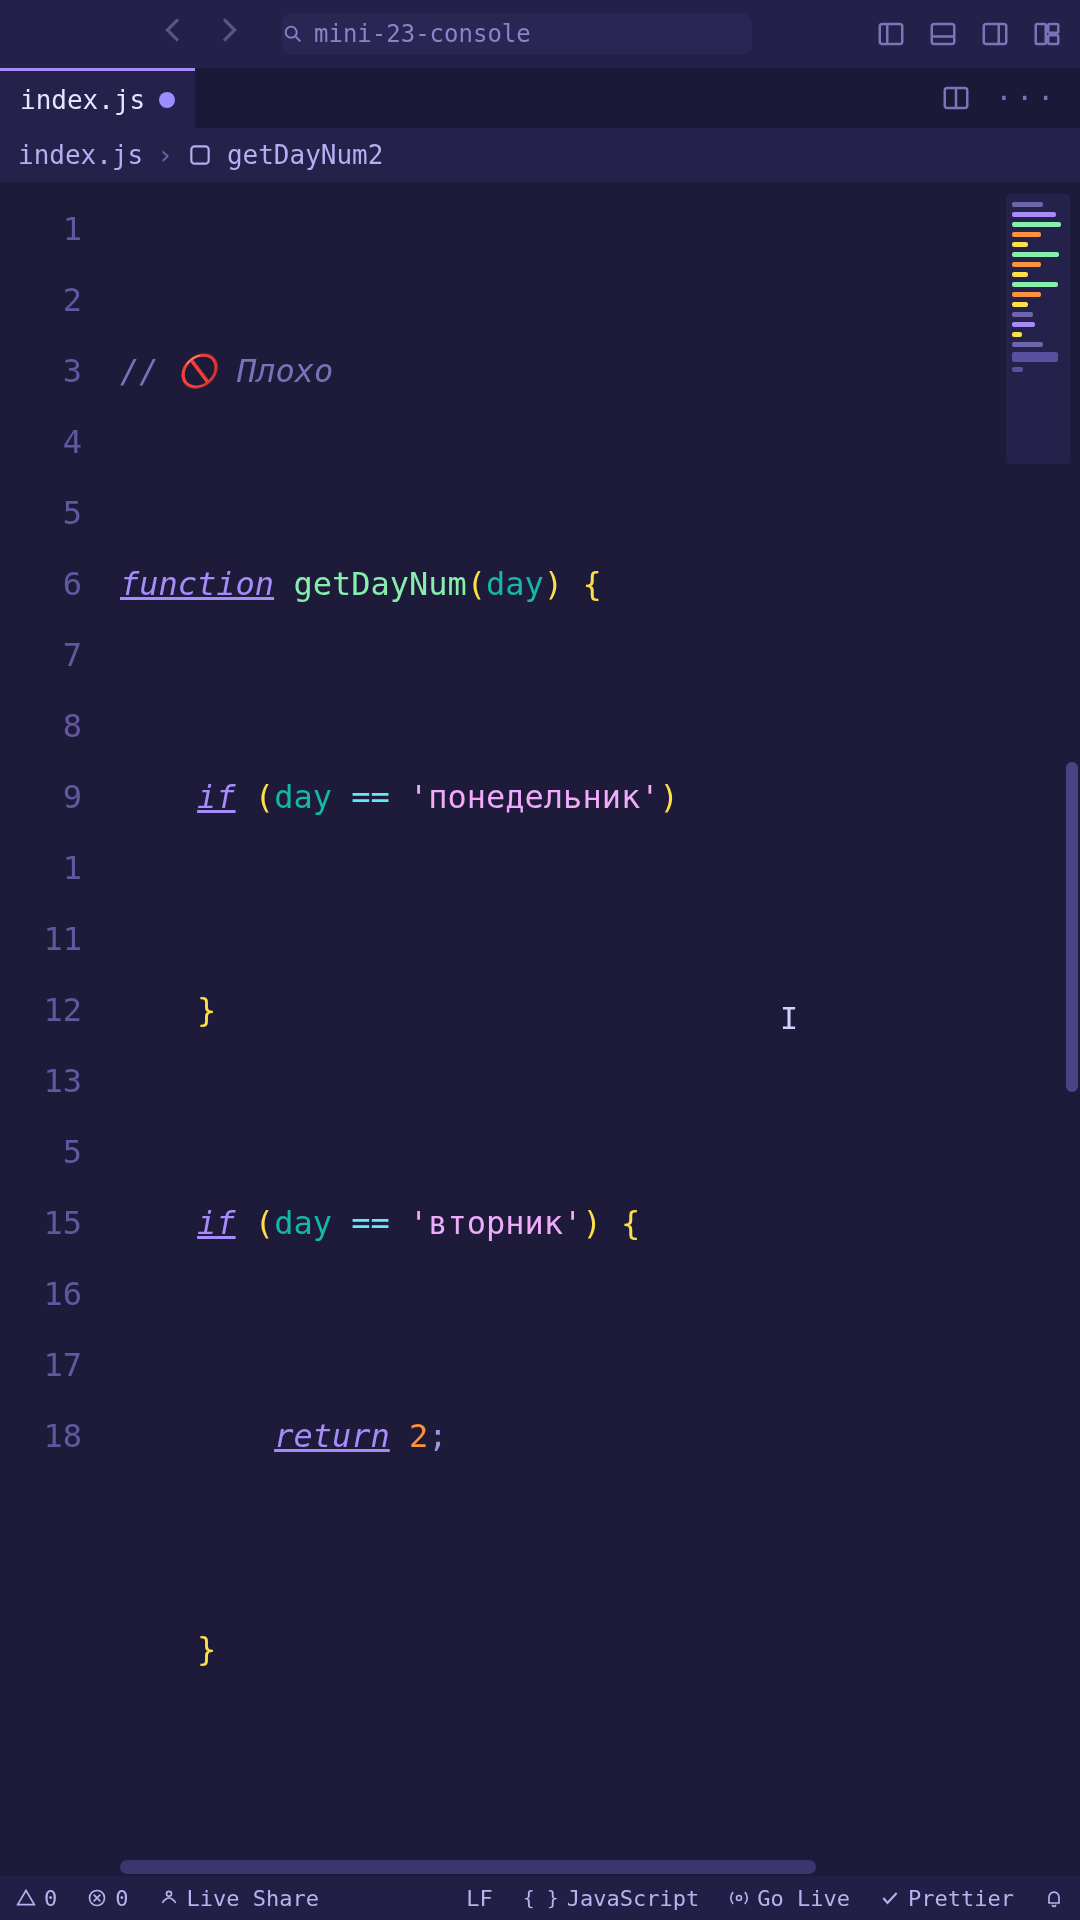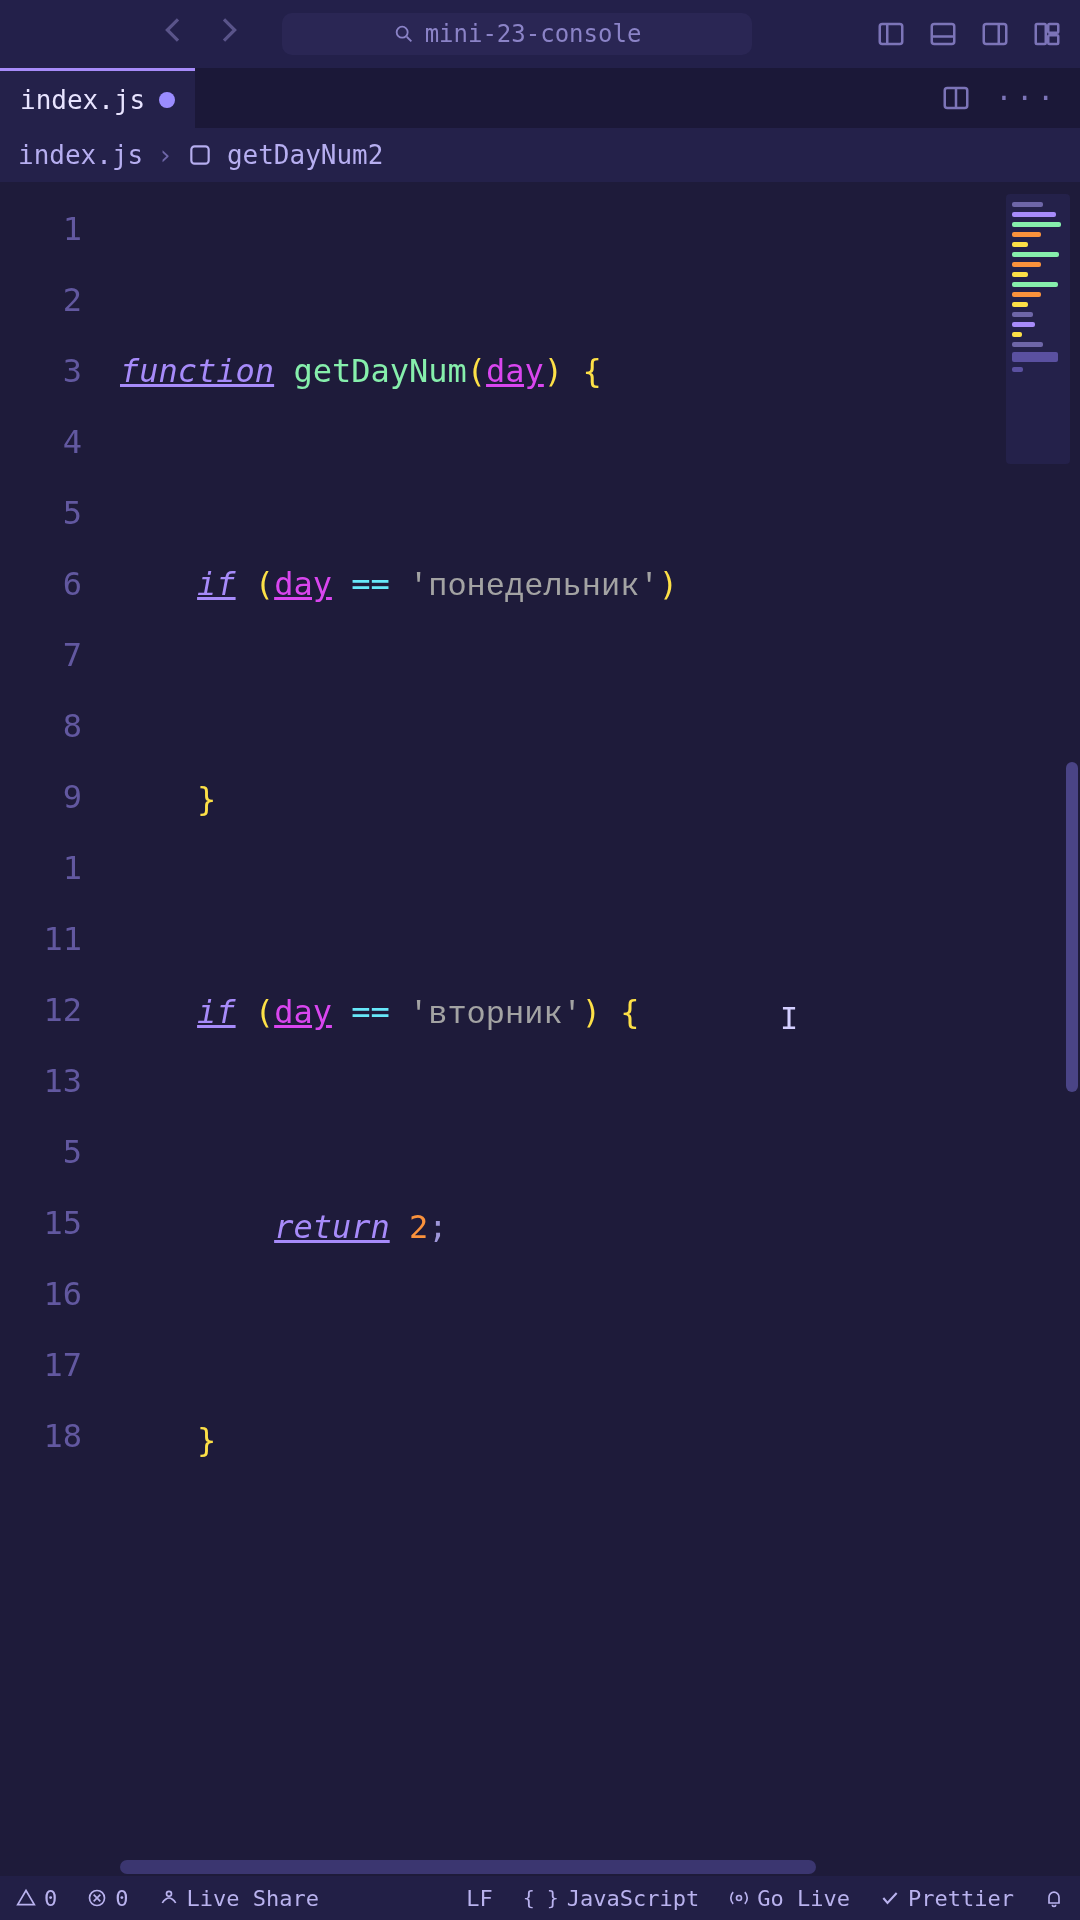--- a/index.html
+++ b/index.html
@@ -23,21 +23,20 @@
   }
   .nav-arrows { display: flex; gap: 22px; margin-left: 140px; }
   .nav-arrow { color: #5a548a; font-size: 32px; }
   .search-pill {
     flex: 0 0 470px;
     height: 42px;
     background: #2a2654;
     border-radius: 10px;
     display: flex;
     align-items: center;
-    justify-content: center;
     gap: 10px;
     color: #8b83c7;
     font-size: 24px;
     margin-left: 20px;
   }
   .title-icons {
     margin-left: auto;
     display: flex;
     gap: 22px;
     color: #7c74b8;
@@ -116,22 +115,22 @@
     position: relative;
   }
   .code .line { padding-left: 12px; position: relative; }
 
   
   .cm  { color: #7a72b8; font-style: italic; }   
   .kw  { color: #a78bfa; font-style: italic; text-decoration: underline; }   
   .fn  { color: #86efac; }                        
   .pn  { color: #fde047; }                        
   .op  { color: #67e8f9; }                        
-  .id  { color: #d946ef; text-decoration: underline; }                        
-  .str { color: #a3a3a3; font-family: Liberation Mono, monospace; }                        
+  .id  { color: #14b8a6; }                        
+  .str { color: #f0abfc; }                        
   .num { color: #fb923c; }                        
   .semi{ color: #9e96d8; }
 
   
   .minimap {
     position: absolute;
     top: 12px; right: 10px;
     width: 64px; height: 270px;
     background: #24214a;
     border-radius: 4px;
@@ -263,20 +262,21 @@
       <div>12</div>
       <div>13</div>
       <div>5</div>
       <div>15</div>
       <div>16</div>
       <div>17</div>
       <div>18</div>
   </div>
 
   <div class="code">
+    <div class="line"><span class="cm"><span>// </span><span>🚫</span><span> Плохо</span></span></div>
     <div class="line"><span class="kw">function</span> <span class="fn">getDayNum</span><span class="pn">(</span><span class="id">day</span><span class="pn">)</span> <span class="pn">{</span></div>
     <div class="line">    <span class="kw">if</span> <span class="pn">(</span><span class="id">day</span> <span class="op">==</span> <span class="str">'понедельник'</span><span class="pn">)</span></div>
     <div class="line">    <span class="pn">}</span></div>
     <div class="line">    <span class="kw">if</span> <span class="pn">(</span><span class="id">day</span> <span class="op">==</span> <span class="str">'вторник'</span><span class="pn">)</span> <span class="pn">{</span></div>
     <div class="line">        <span class="kw">return</span> <span class="num">2</span><span class="semi">;</span></div>
     <div class="line">    <span class="pn">}</span></div>
     
     
     
     

